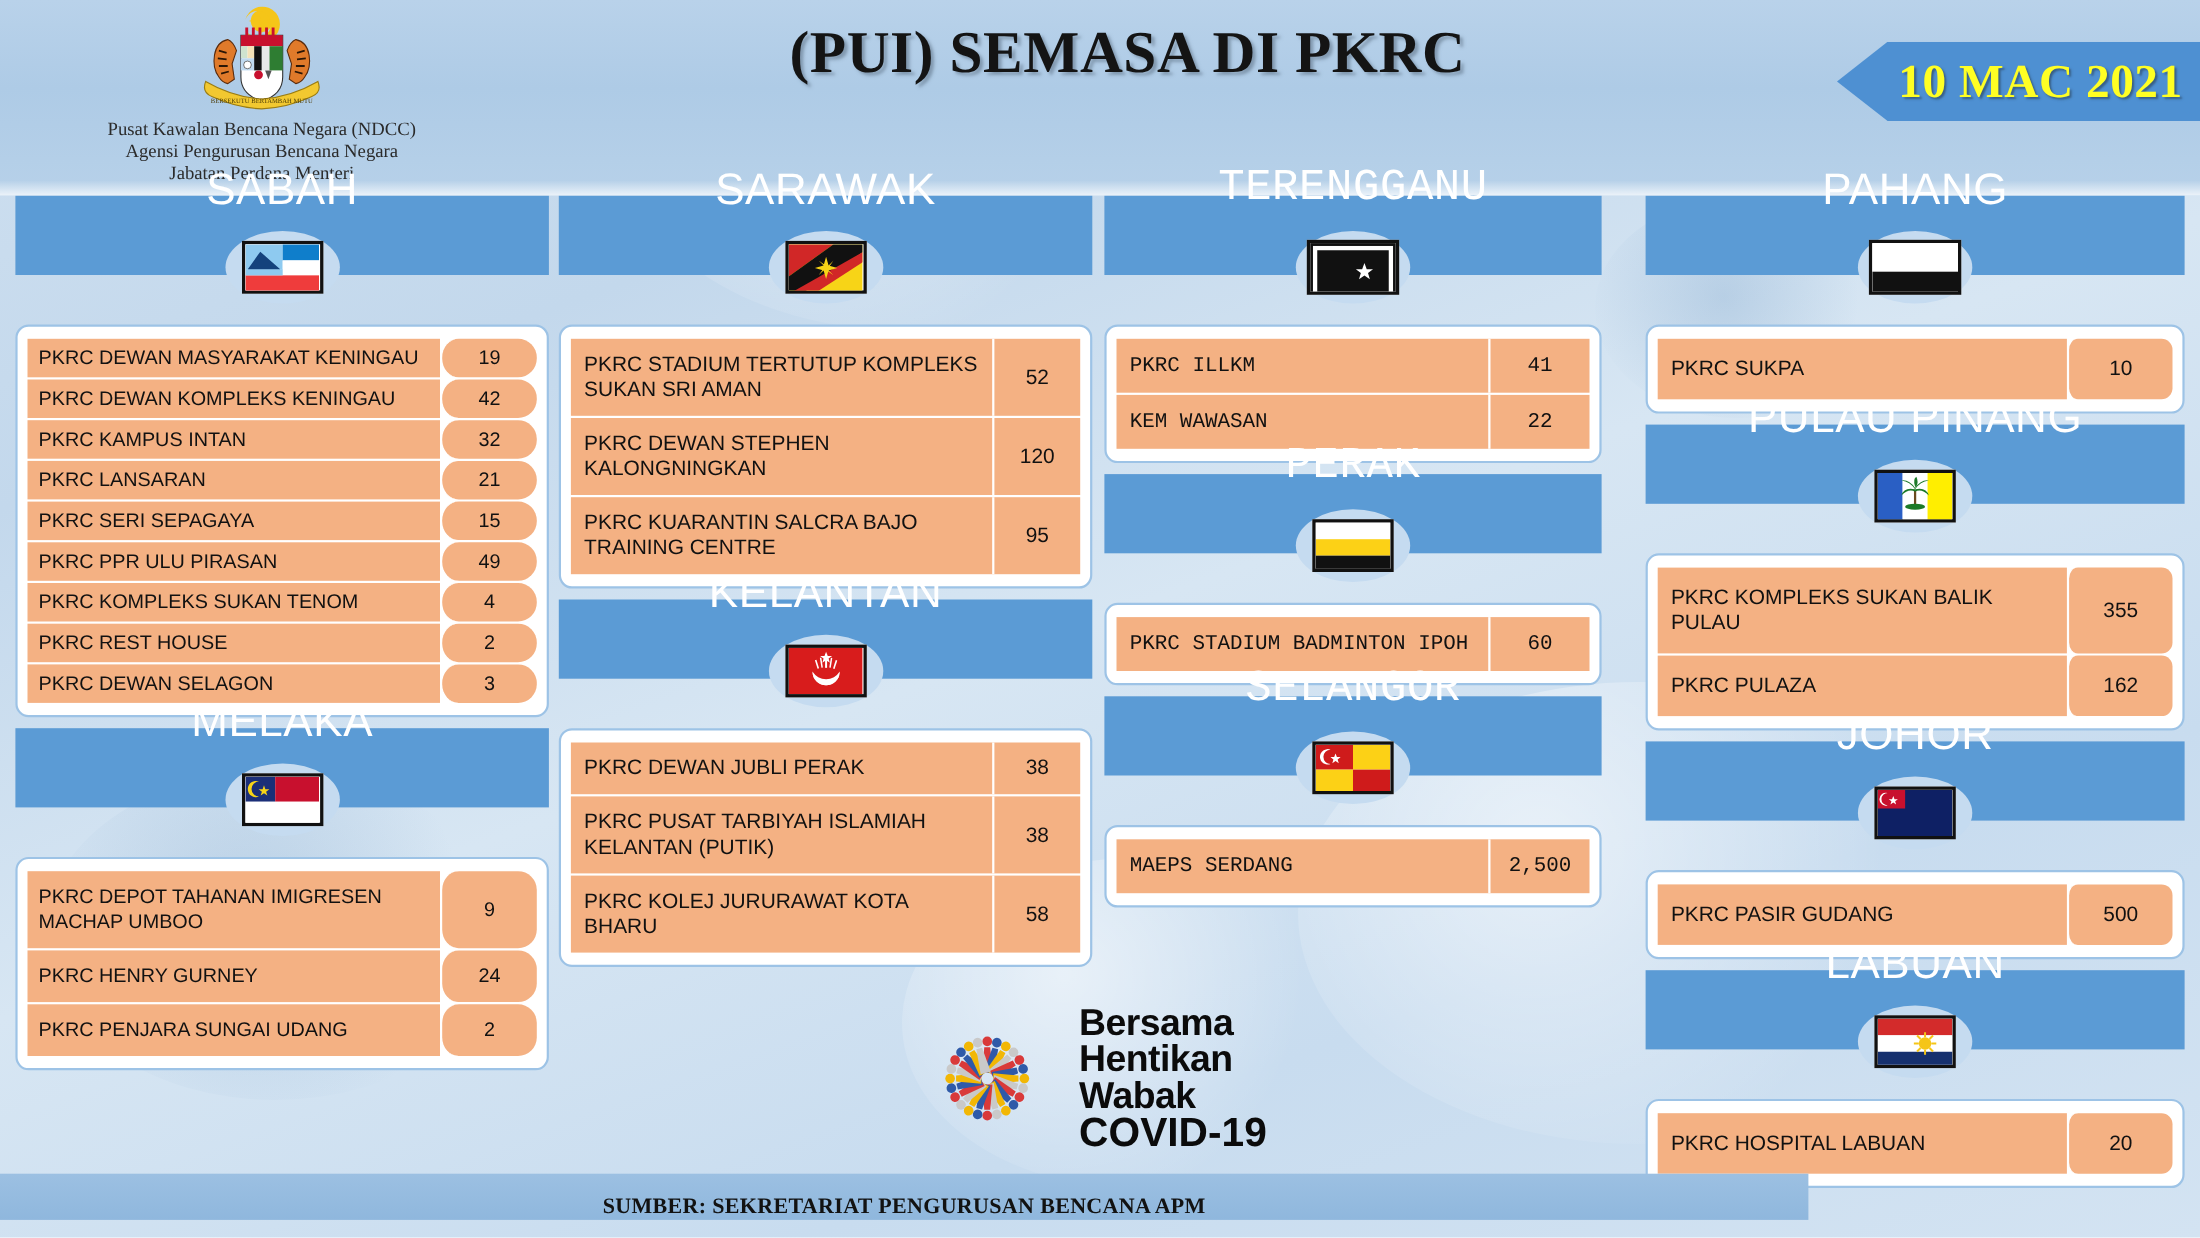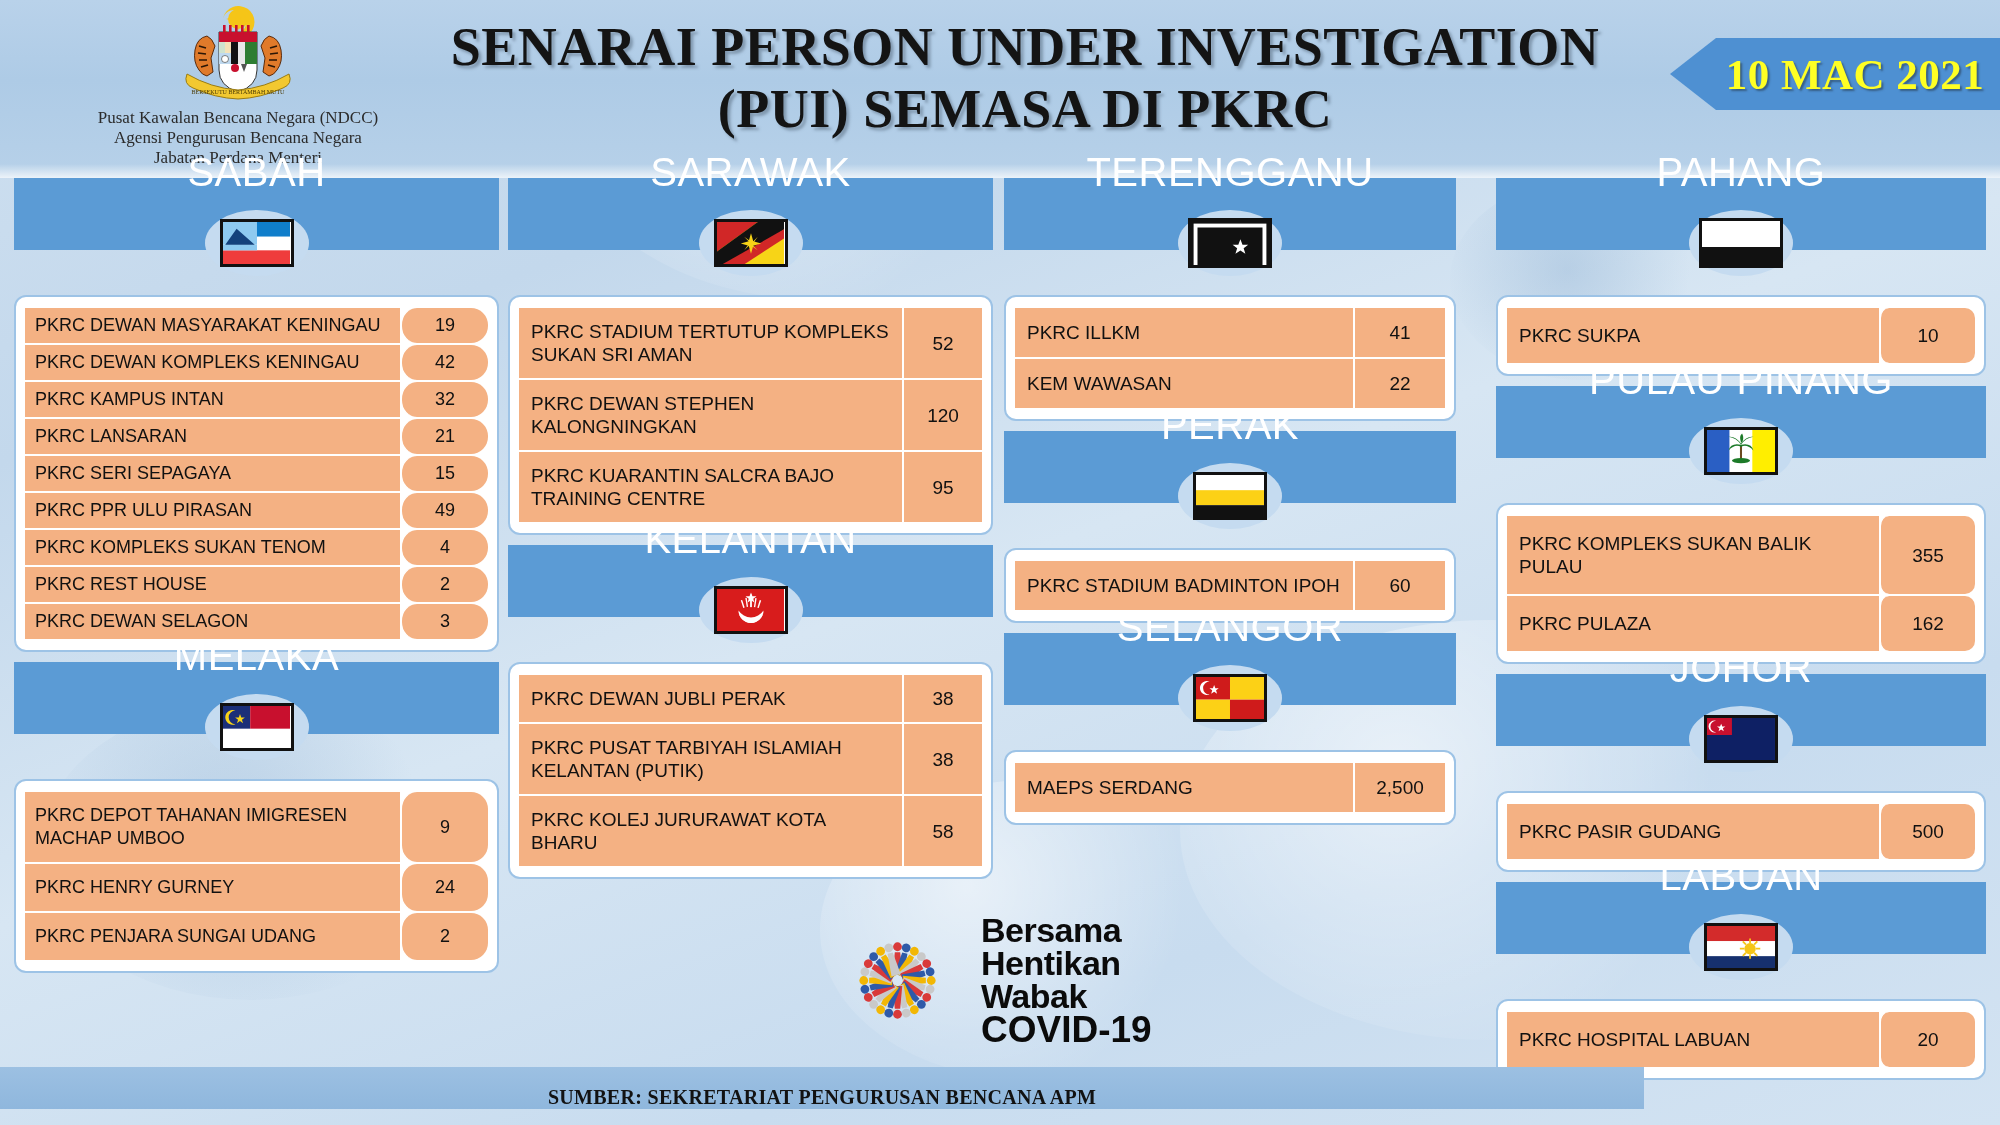--- a/index.html
+++ b/index.html
@@ -59,21 +59,21 @@
     font-family: "Liberation Serif", serif; font-weight: bold;
     font-size: 43px; color: #ffff24; letter-spacing: .5px;
     text-shadow: 2px 2px 2px rgba(40,60,80,.6);
   }
 
   
   #board { position: absolute; left: 0; top: 178px; width: 2000px; height: 900px; }
   .col { position: absolute; top: 0; }
   #col1 { left: 14px;   width: 485px; }
   #col2 { left: 508px;  width: 485px; }
-  #col3 { left= 0; left: 1004px; width: 452px; }
+  #col3 { left= 0; left: 1004px; width: 452px; font-family: Liberation Mono, monospace; }
   #col4 { left: 1496px; width: 490px; }
 
   .state-block { margin-bottom: 10px; }
 
   .state-header {
     position: relative;
     background: #5b9bd5;
     height: 72px;
     display: flex; align-items: center; justify-content: center;
     gap: 18px;
@@ -210,21 +210,20 @@
       <text x="75" y="88" font-size="6" text-anchor="middle" fill="#4a3a05" font-family="Liberation Serif, serif">BERSEKUTU  BERTAMBAH  MUTU</text>
     </svg>
     <div class="crest-lines">
       <div>Pusat Kawalan Bencana Negara (NDCC)</div>
       <div>Agensi Pengurusan Bencana Negara</div>
       <div>Jabatan Perdana Menteri</div>
     </div>
   </div>
 
   <div id="main-title">
-    <div>SENARAI PERSON UNDER INVESTIGATION</div>
     <div>(PUI) SEMASA DI PKRC</div>
   </div>
 
   <div id="date-banner">
     <span>10 MAC 2021</span>
   </div>
 </div>
 
 <div id="board">
   <div class="col" id="col1">

